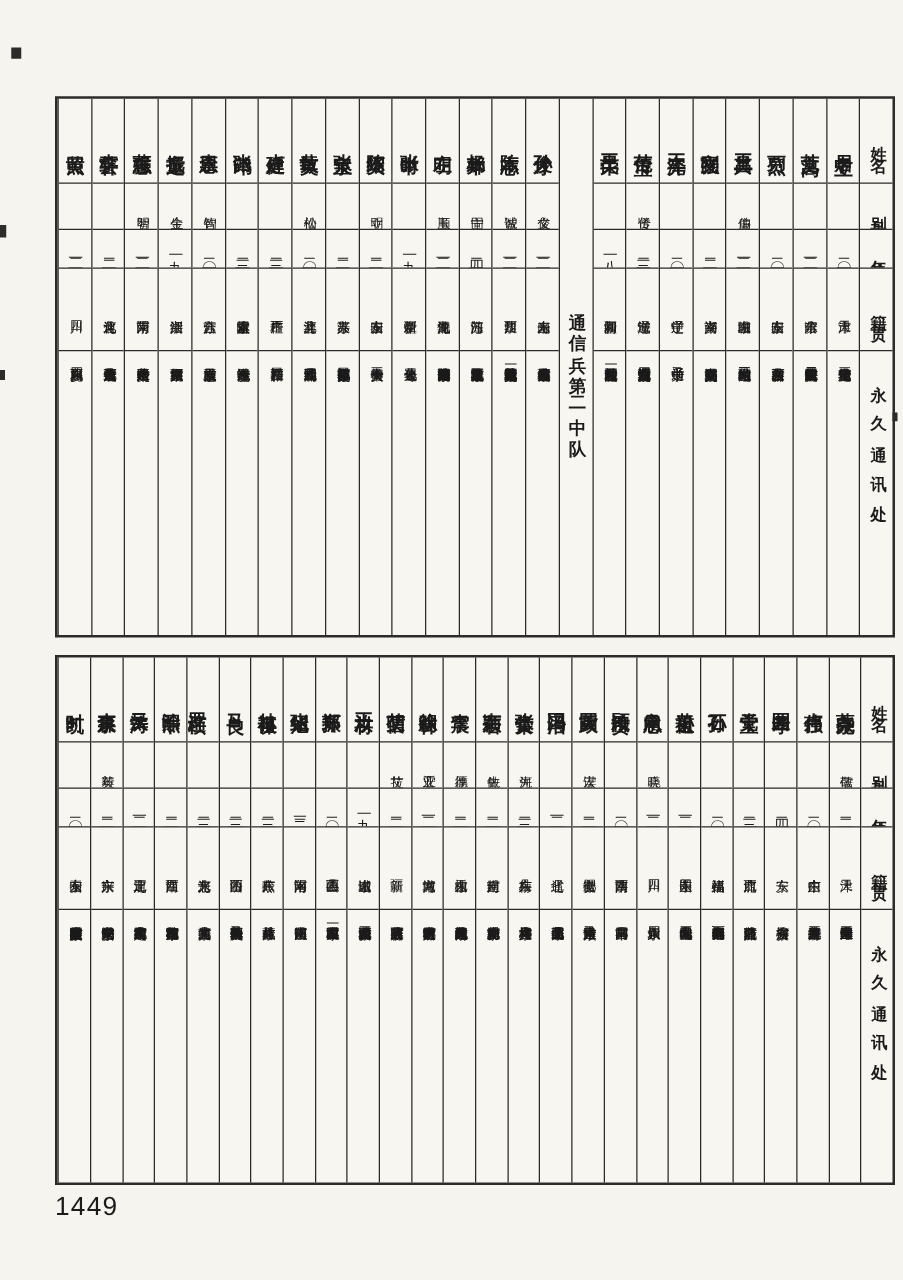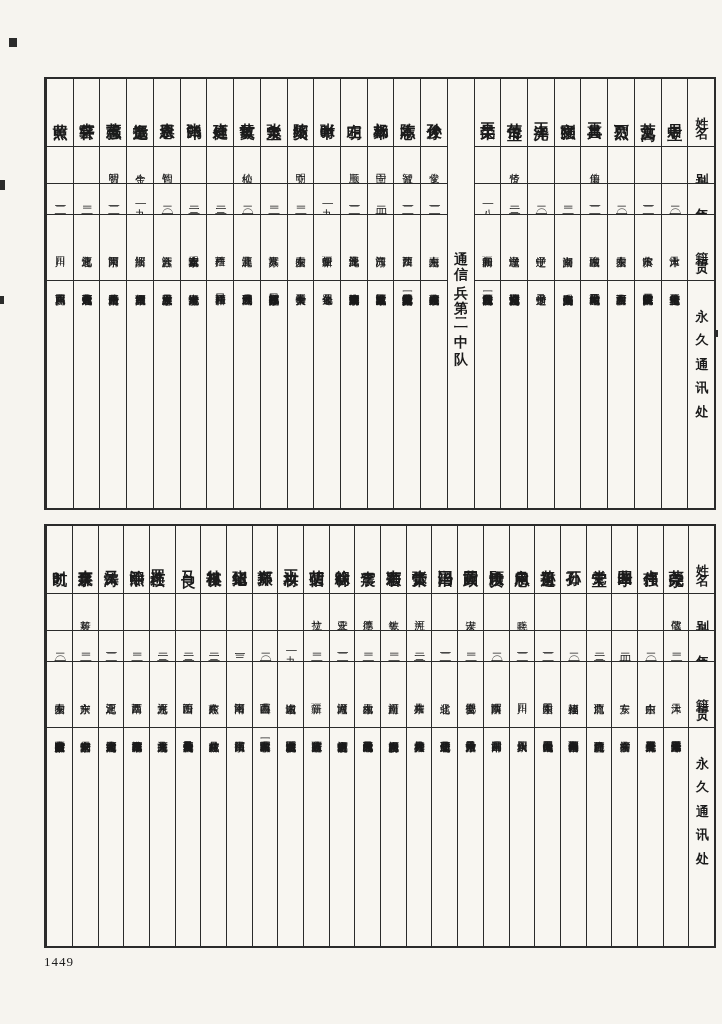--- a/index.html
+++ b/index.html
@@ -67,22 +67,22 @@
   .hdr-text  { font-size:13px; letter-spacing:9px; padding-top:6px; }
   .hdr-long  { font-size:13px; letter-spacing:24px; padding-top:12px; }
 
   
   .unit-col { justify-content:center; }
   .unit-cell { flex:1 1 auto; border-bottom:none; }
   .unit-text { font-size:14px; font-weight:bold; letter-spacing:17px; padding-top:10px; }
 
   .page-number {
     position:absolute; left:44px; top:954px;
-    font-size:13px; letter-spacing:1px;
-    font-family:Liberation Serif, serif;
+    font-size:21px; letter-spacing:1px;
+    font-family:Liberation Sans, sans-serif;
   }
 
   
   .speck { position:absolute; background:#2b2b2b; }
   .speck-1 { left:9px;  top:38px;  width:8px; height:9px; }
   .speck-2 { left:0px;  top:180px; width:5px; height:10px; }
   .speck-3 { left:0px;  top:296px; width:4px; height:8px; }
   .speck-4 { left:714px; top:330px; width:4px; height:7px; }
 </style>
 </head>

